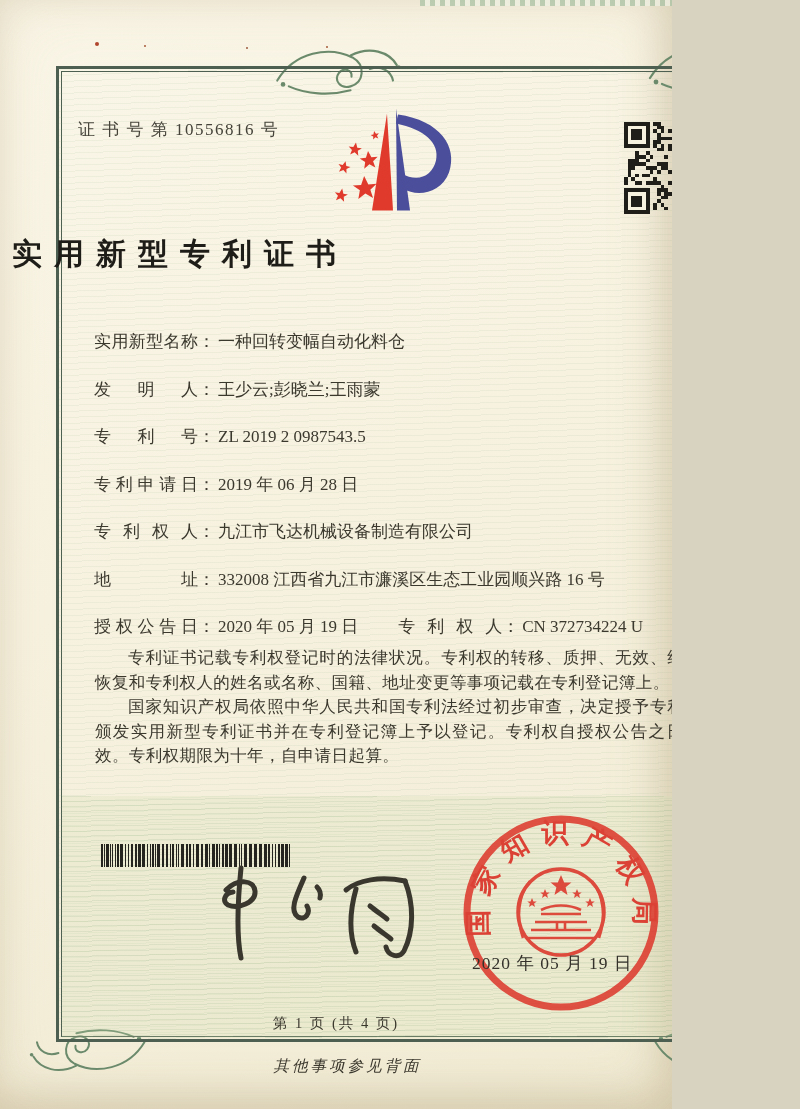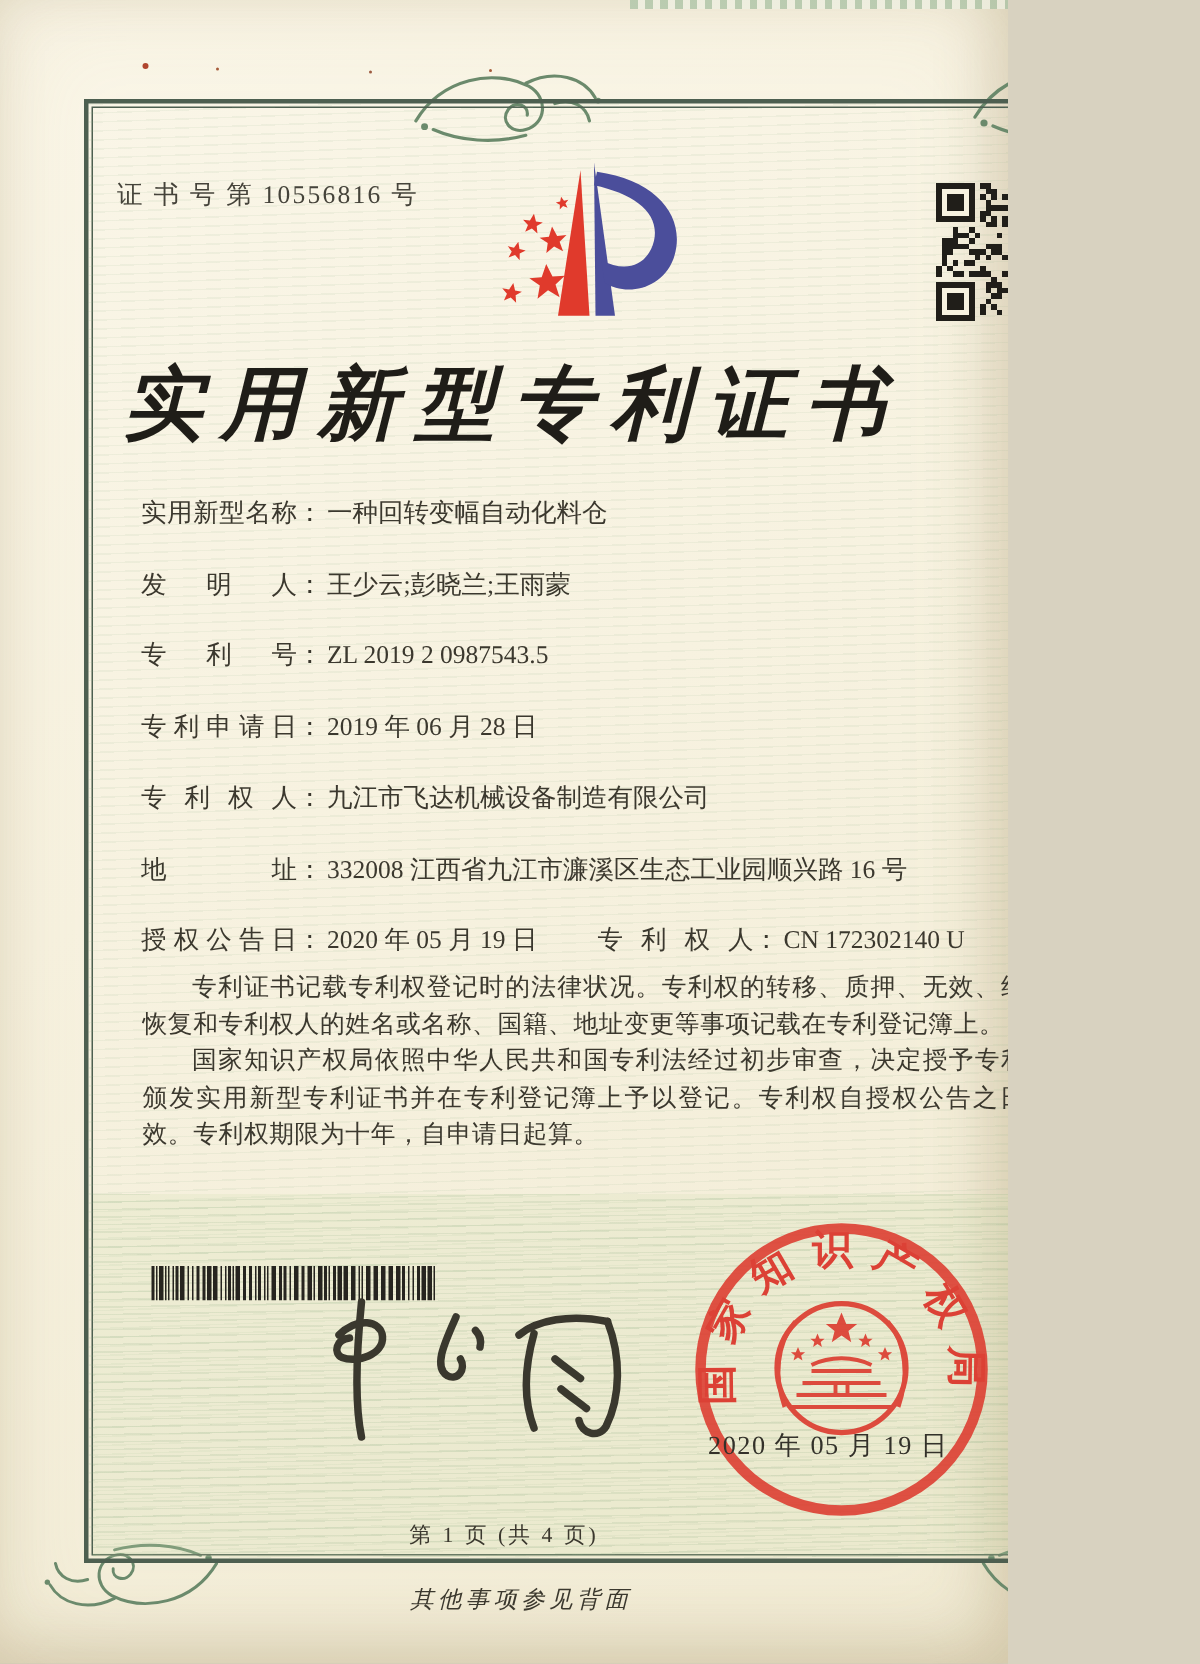--- a/index.html
+++ b/index.html
@@ -19,22 +19,22 @@
   .frame::before{content:"";position:absolute;inset:2px;border:1px solid #4d5f50;}
   .guilloche{position:absolute;left:59px;top:69px;width:660px;height:970px;
     background:repeating-linear-gradient(178deg,rgba(140,175,135,.10) 0 1px,transparent 1px 6px);}
   .guilloche-strong{position:absolute;left:62px;top:796px;width:654px;height:242px;
     background:rgba(208,224,178,.22);}
   .guilloche-strong::after{content:"";position:absolute;inset:0;
     background:repeating-linear-gradient(179deg,rgba(120,160,115,.14) 0 1px,transparent 1px 5px);}
   .cert-no{position:absolute;left:78px;top:118px;font-size:17px;letter-spacing:1.5px;color:#45433a;}
   .logo{position:absolute;left:332px;top:96px;width:150px;height:135px;}
   .qr{position:absolute;left:622px;top:122px;width:96px;height:92px;}
-  .title{position:absolute;left:0;right:0;top:234px;text-align:center;
-    font-size:53px;font-weight:700;letter-spacing:12px;text-indent:12px;color:#1f1d18;font-style:italic;}
+  .title{position:absolute;left:0;right:0;top:234px;
+    font-size:30px;font-weight:700;letter-spacing:12px;text-indent:12px;color:#1f1d18;}
   .fields{position:absolute;left:94px;top:318px;width:616px;font-size:17px;color:#3b382e;}
   .frow{height:47.5px;line-height:47.5px;white-space:nowrap;}
   .flabel{display:inline-block;width:104px;text-align:justify;text-align-last:justify;vertical-align:top;}
   .fcolon{display:inline-block;width:20px;}
   .fpair2{display:inline-block;margin-left:40px;}
   .paras{position:absolute;left:95px;top:646px;width:624px;font-size:16.5px;line-height:24.5px;
     color:#3b382e;text-align:justify;letter-spacing:.4px;}
   .paras p{margin:0;text-indent:2em;}
   .barcode{position:absolute;left:100px;top:844px;width:196px;height:23px;}
   .officer{position:absolute;left:88px;top:884px;font-size:19px;line-height:38px;letter-spacing:3px;
@@ -313,21 +313,21 @@
     <div class="frow">
       <span class="flabel">专利申请日</span><span class="fcolon">：</span><span class="fvalue">2019 年 06 月 28 日</span>
     </div>
     <div class="frow">
       <span class="flabel">专利权人</span><span class="fcolon">：</span><span class="fvalue">九江市飞达机械设备制造有限公司</span>
     </div>
     <div class="frow">
       <span class="flabel">地址</span><span class="fcolon">：</span><span class="fvalue">332008 江西省九江市濂溪区生态工业园顺兴路 16 号</span>
     </div>
     <div class="frow">
-      <span class="flabel">授权公告日</span><span class="fcolon">：</span><span class="fvalue">2020 年 05 月 19 日</span><span class="fpair2"><span class="flabel">专利权人</span><span class="fcolon">：</span><span class="fvalue">CN 172302140 U</span></span>
+      <span class="flabel">授权公告日</span><span class="fcolon">：</span><span class="fvalue">2020 年 05 月 19 日</span><span class="fpair2"><span class="flabel">专利权人</span><span class="fcolon">：</span><span class="fvalue">CN 372734224 U</span></span>
     </div>
   </div>
 
   <div class="paras">
     <p>专利证书记载专利权登记时的法律状况。专利权的转移、质押、无效、终止、恢复和专利权人的姓名或名称、国籍、地址变更等事项记载在专利登记簿上。</p>
     <p>国家知识产权局依照中华人民共和国专利法经过初步审查，决定授予专利权，颁发实用新型专利证书并在专利登记簿上予以登记。专利权自授权公告之日起生效。专利权期限为十年，自申请日起算。</p>
   </div>
 
   <svg class="barcode" id="barcode-svg" viewBox="0 0 196 23" preserveAspectRatio="none">
       <rect x="1" y="0" width="2" height="23" fill="#26241f"></rect>

